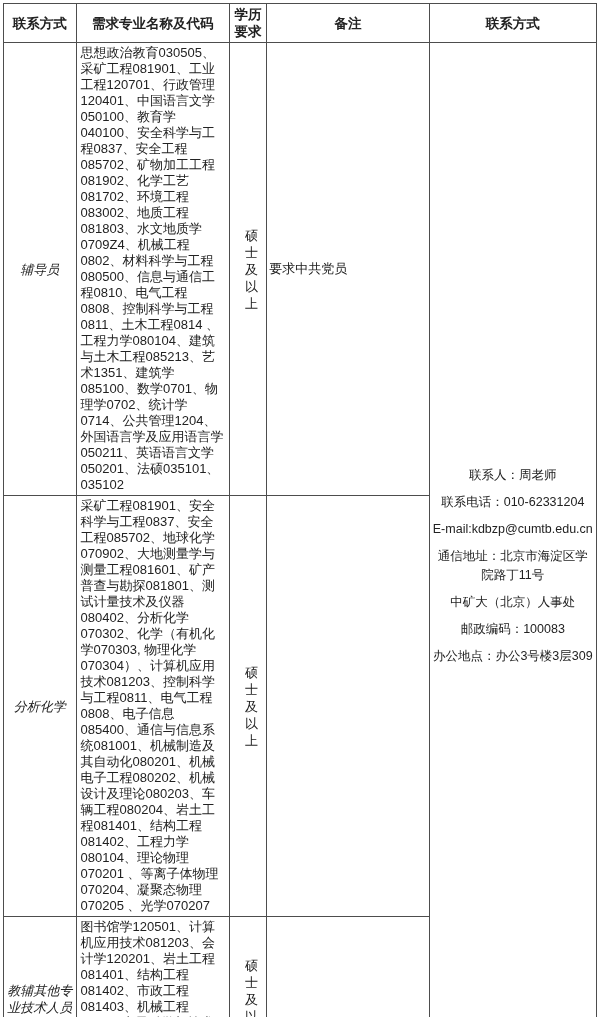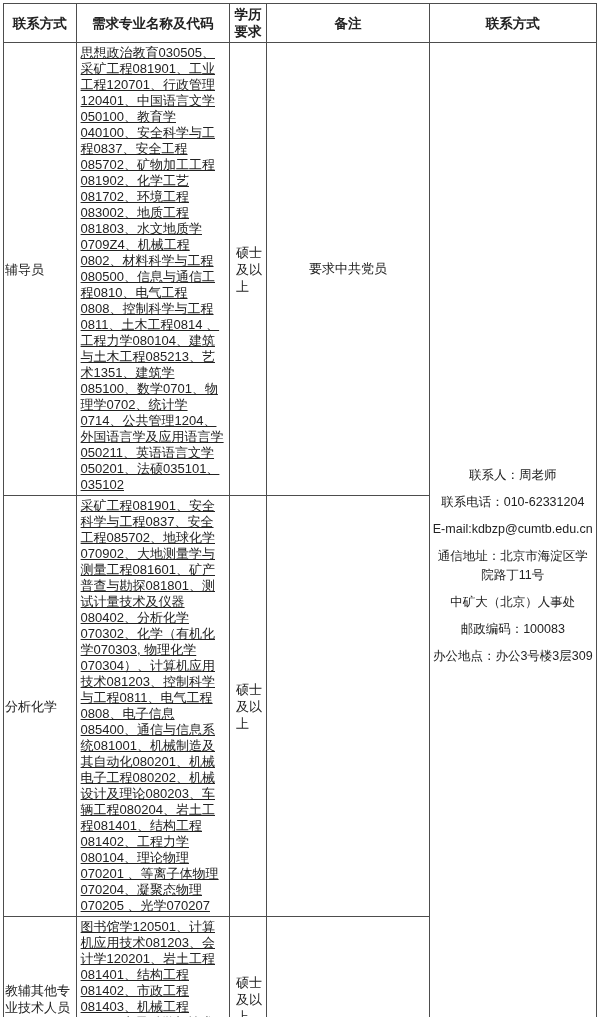--- a/index.html
+++ b/index.html
@@ -21,42 +21,43 @@
   .recruit th{
     font-size:13.5px;
     font-weight:bold;
     text-align:center;
     vertical-align:middle;
     padding:2px 1px;
     line-height:17px;
   }
   td.position{
     font-size:13px;
+    text-align:center;
     vertical-align:middle;
     padding:1px;
     line-height:17px;
+    font-style:italic;
   }
   td.majors{
     font-size:13px;
     text-align:left;
     vertical-align:top;
     padding:2px 3px 2px 4px;
     line-height:16px;
-    text-decoration:underline;
   }
   td.degree{
     font-size:13px;
     vertical-align:middle;
     text-align:left;
-    padding:2px 3px 2px 6px;
+    padding:2px 3px 2px 15px;
     line-height:17px;
   }
   td.remark{
     font-size:13px;
-    text-align:center;
+    text-align:left;
     vertical-align:middle;
     padding:2px;
     margin-top:24px;
   }
   td.contact{
     font-size:12.5px;
     text-align:center;
     vertical-align:middle;
     padding:2px;
     line-height:19px;

